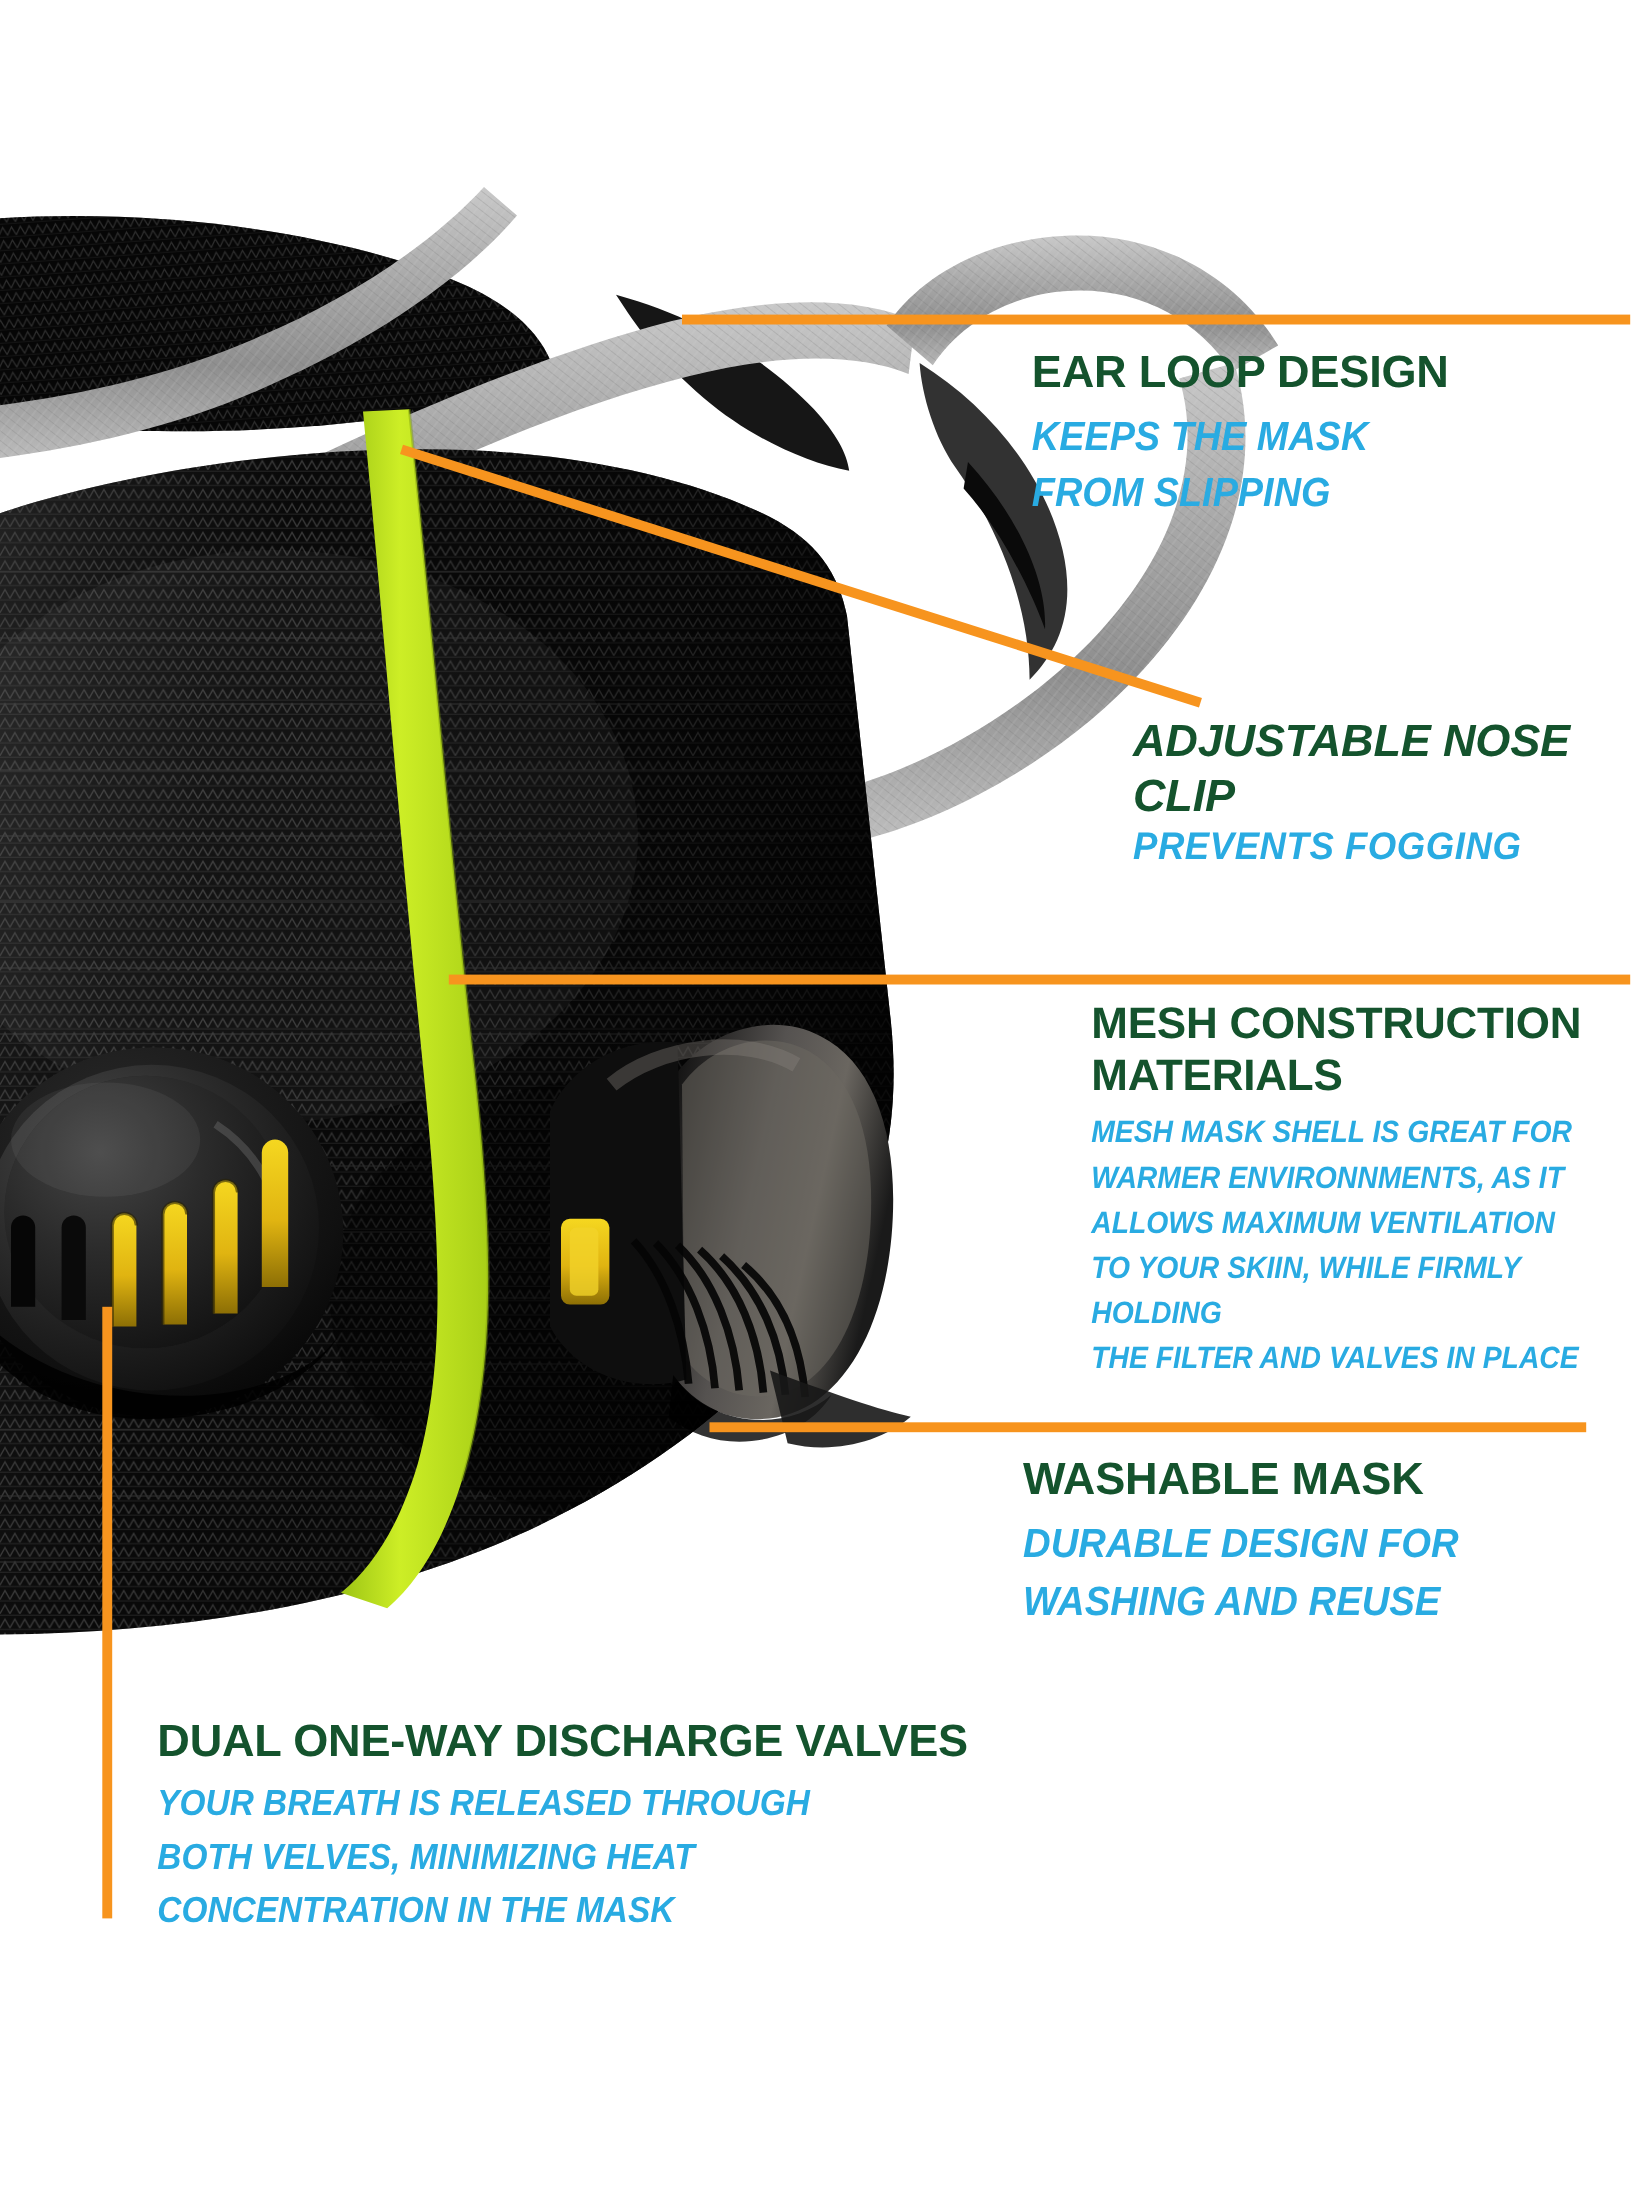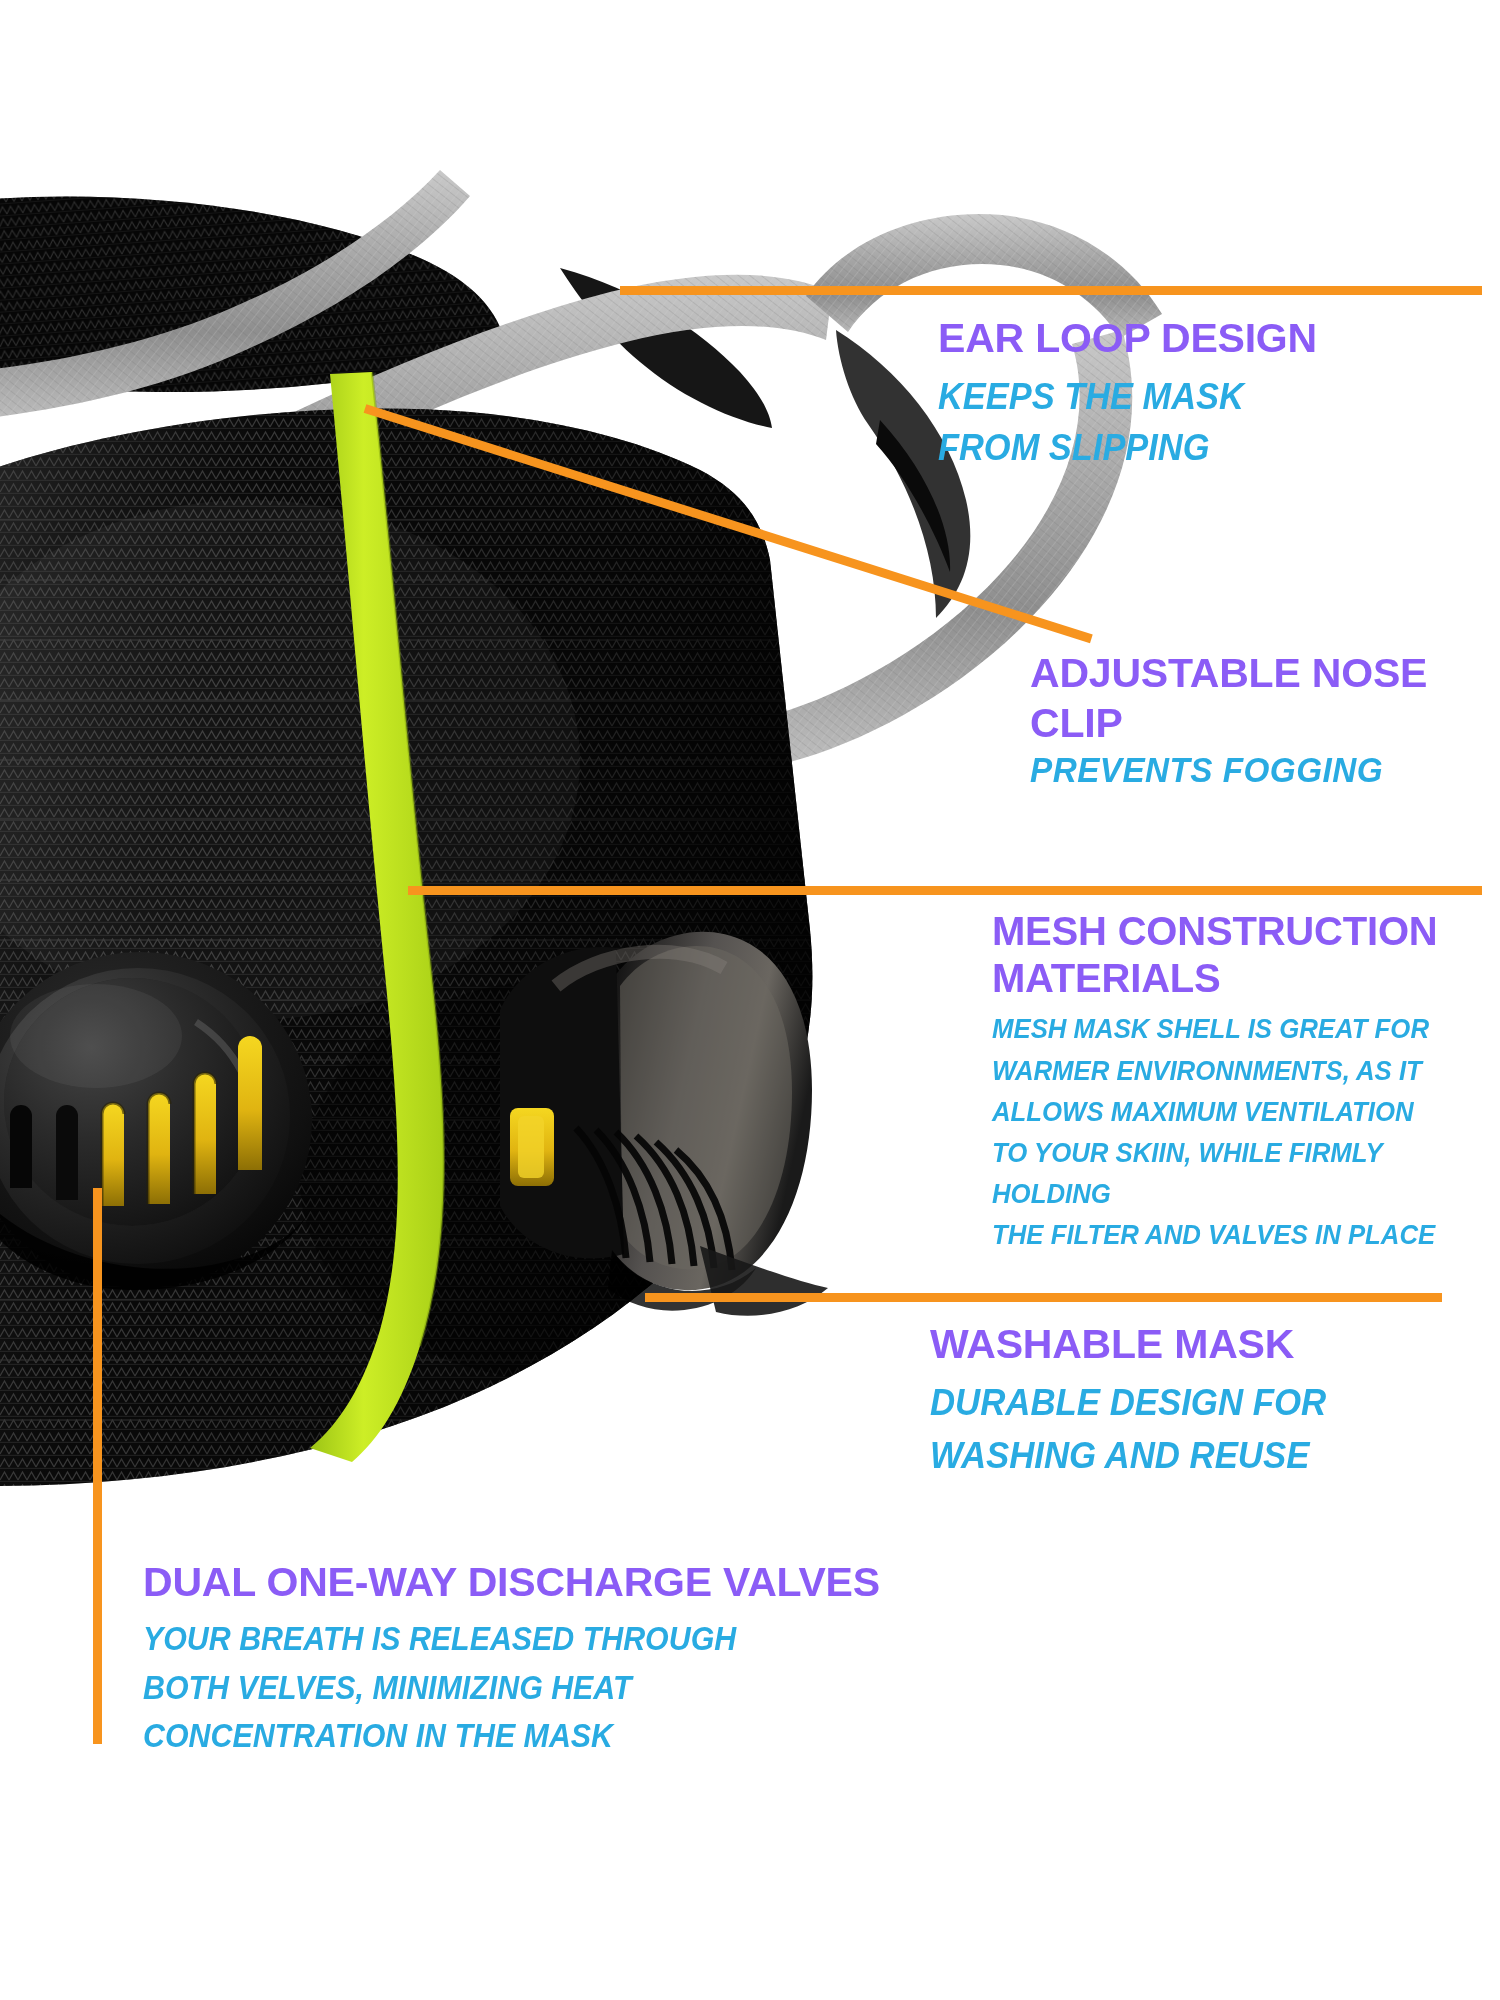--- a/index.html
+++ b/index.html
@@ -26,21 +26,21 @@
 
   .lead-earloop   { left:620px;  top:286px;  width:862px; }
   .lead-noseclip  { left:365px;  top:404px;  width:762px; transform:rotate(17.6deg); height:9px; }
   .lead-mesh      { left:408px;  top:886px;  width:1074px; }
   .lead-washable  { left:645px;  top:1293px; width:797px; }
   .lead-valves    { left:93px;   top:1188px; height:556px; }
 
   
   .callout { position:absolute; }
   .c-title {
-    color:#8b5cf6;
+    color:#14532d;
     font-weight:bold;
     letter-spacing:-0.2px;
     line-height:1.20;
     font-family:"Liberation Sans", sans-serif;
   }
   .c-body {
     color:#29ABE2;
     font-style:italic;
     font-weight:bold;
     font-family:"Liberation Sans", sans-serif;
@@ -48,21 +48,21 @@
   .c-body .ln { display:block; }
 
   
   #co-earloop { left:938px; top:314px; width:520px; }
   #co-earloop .c-title { font-size:41px; }
   #co-earloop .c-body  { font-size:37px; line-height:1.38; margin-top:8px;
                          transform:scaleX(0.93); transform-origin:0 0; }
 
   
   #co-noseclip { left:1030px; top:648px; width:470px; }
-  #co-noseclip .c-title { font-size:41px; line-height:1.22; }
+  #co-noseclip .c-title { font-size:41px; line-height:1.22;font-style:italic; }
   #co-noseclip .c-body  { font-size:35px; margin-top:2px; letter-spacing:0.5px;
                           transform:scaleX(0.95); transform-origin:0 0; }
 
   
   #co-mesh { left:992px; top:908px; width:500px; }
   #co-mesh .c-title { font-size:40px; line-height:1.18; }
   #co-mesh .c-body  { font-size:28px; line-height:1.47; margin-top:6px;
                       transform:scaleX(0.92); transform-origin:0 0; }
 
   

